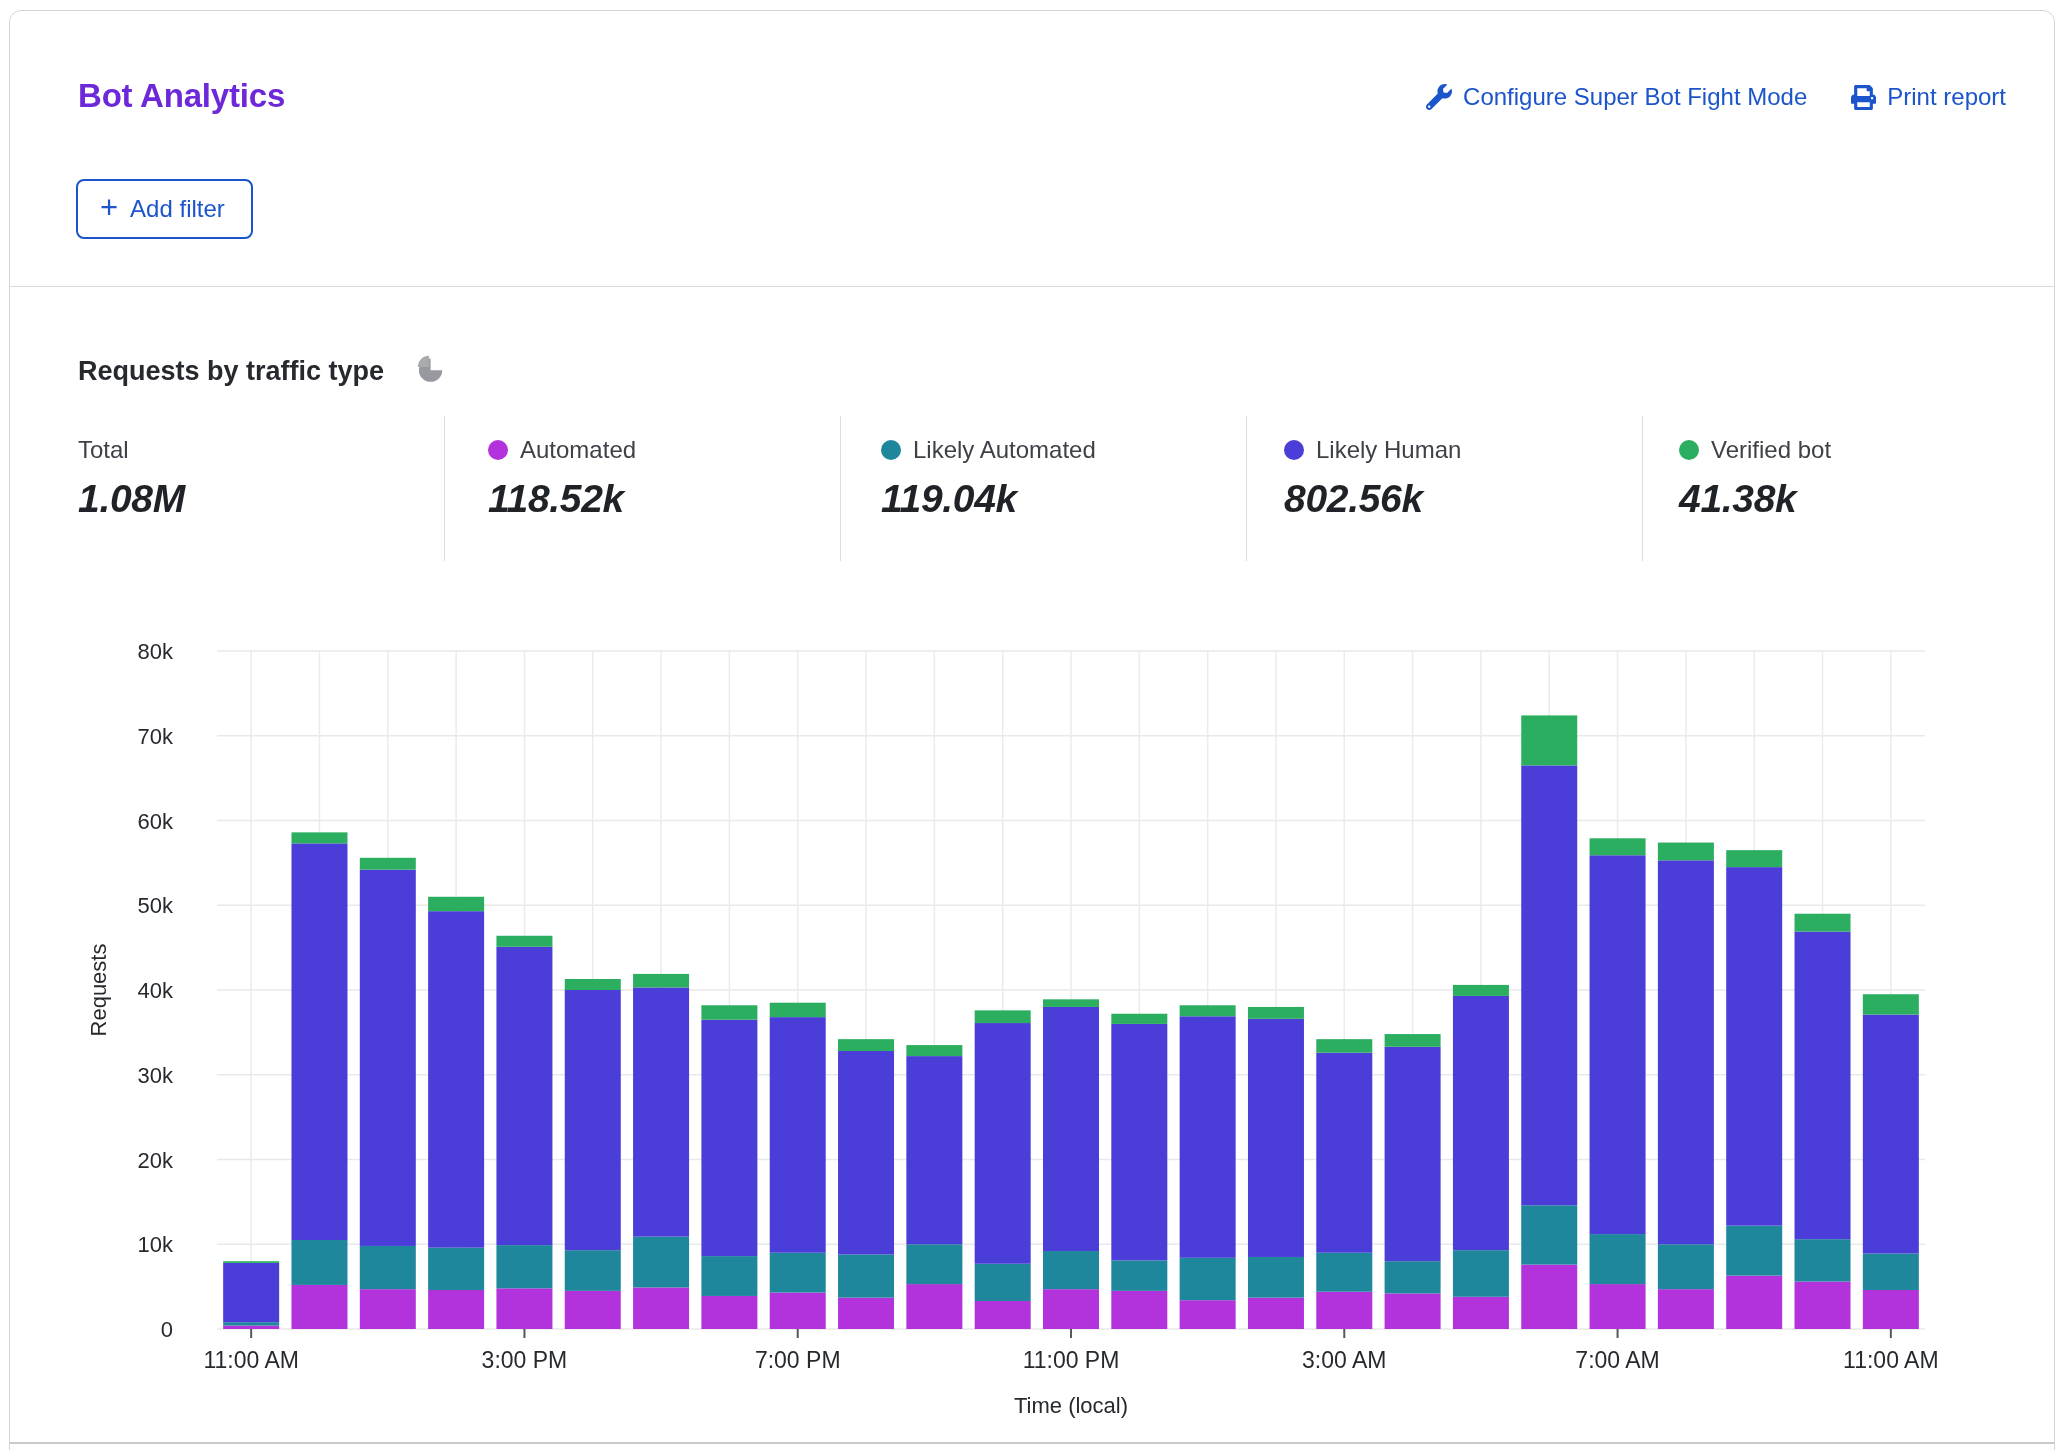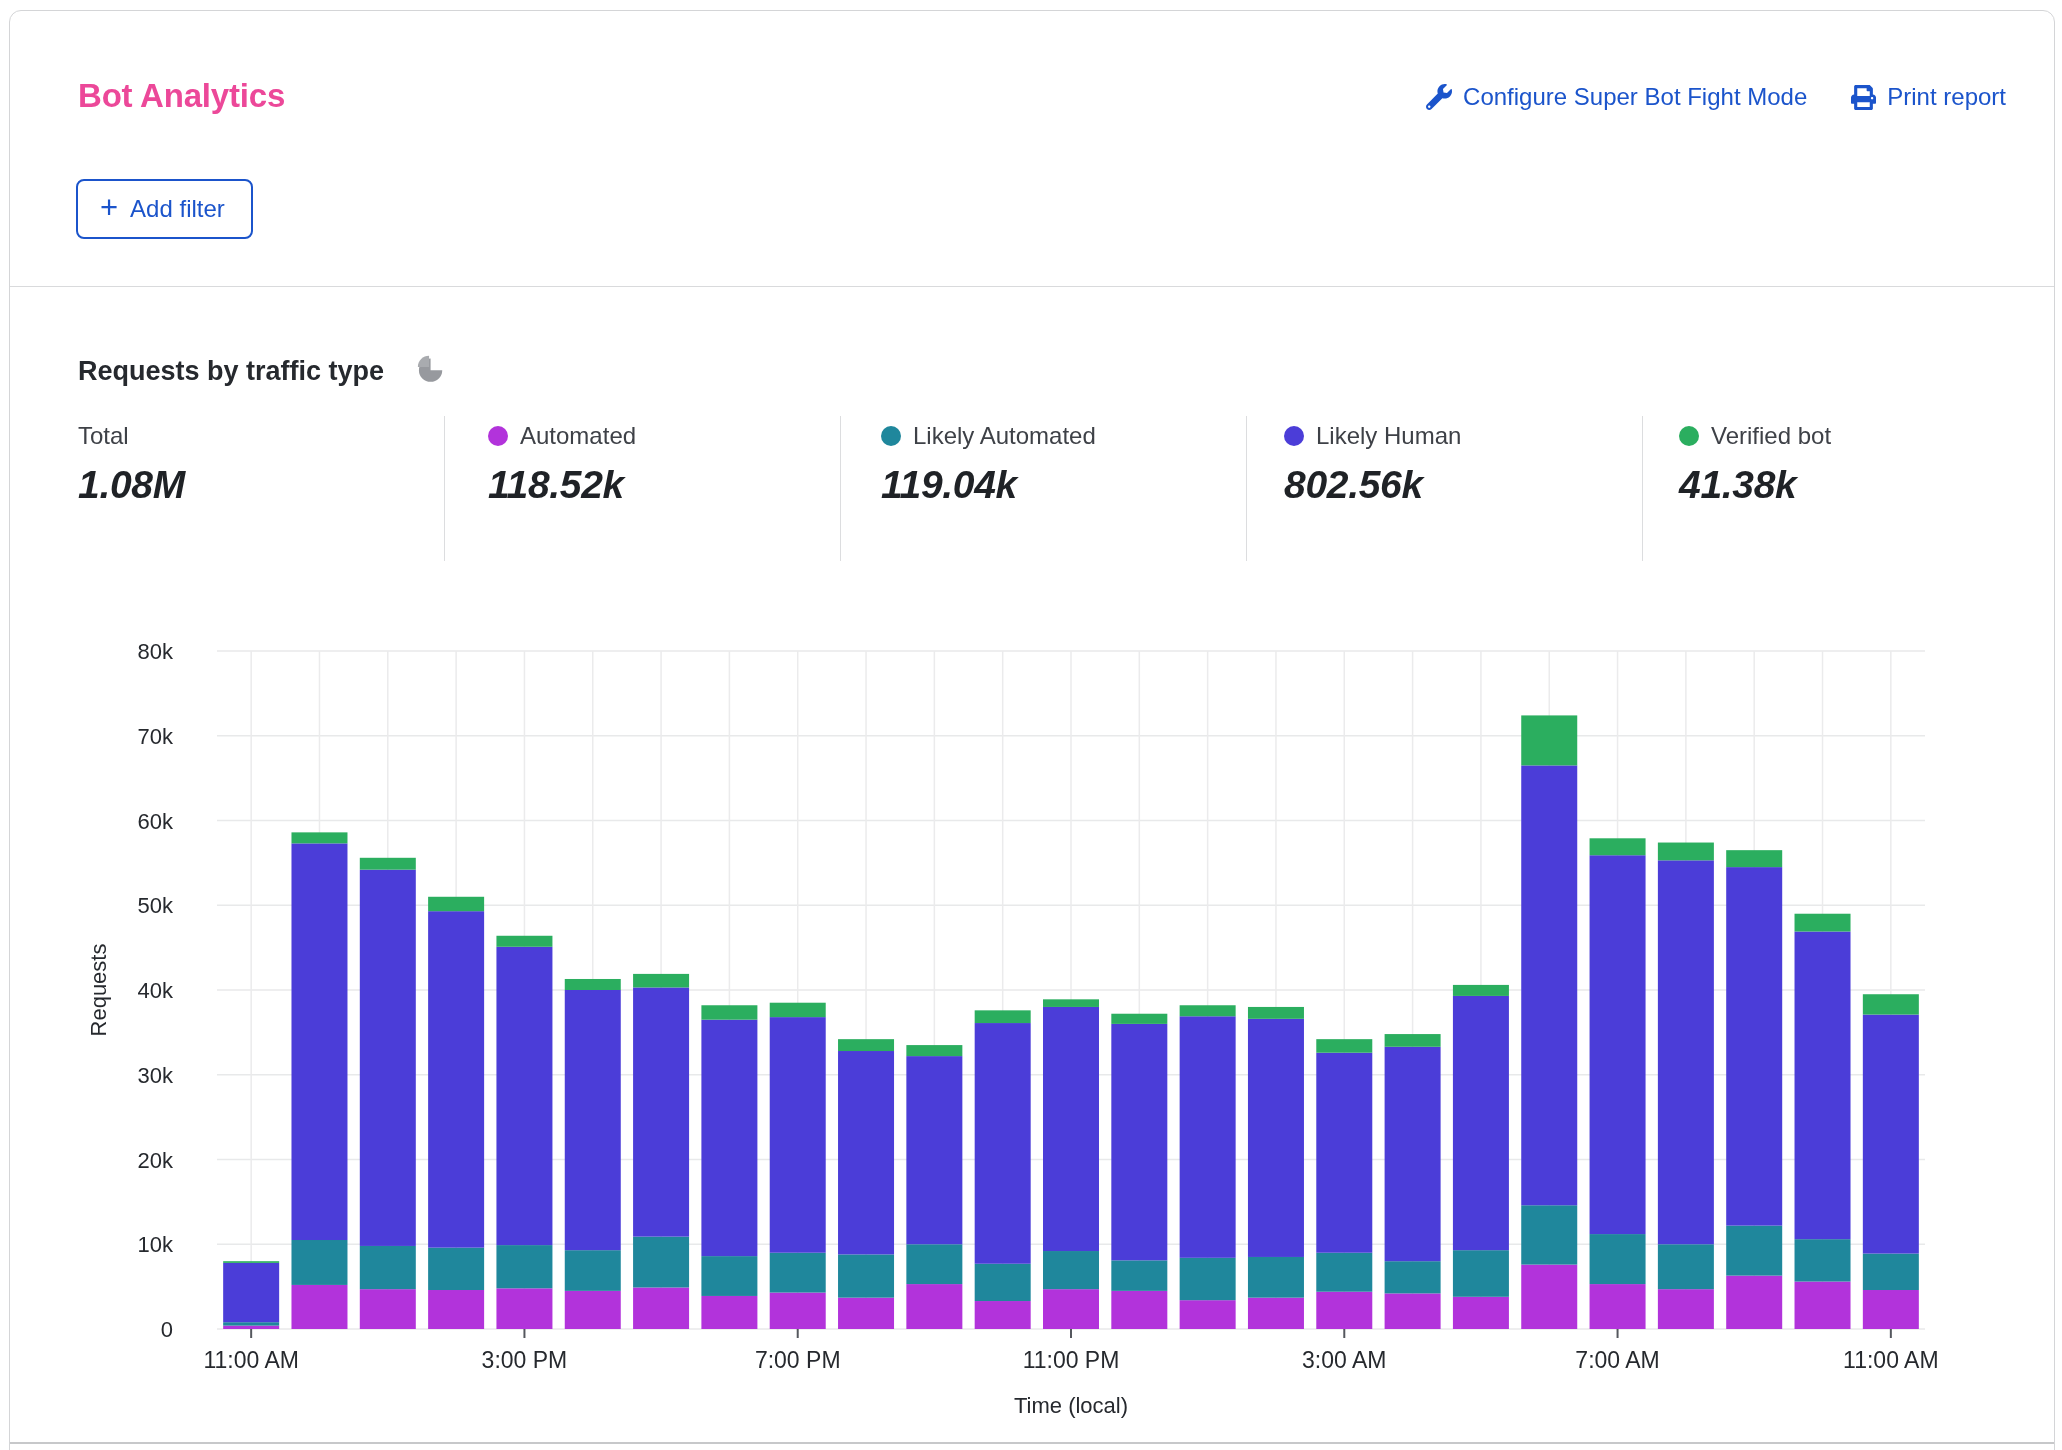--- a/index.html
+++ b/index.html
@@ -3,41 +3,41 @@
 <meta charset="utf-8">
 <title>Bot Analytics</title>
 <style>
   html,body{margin:0;padding:0;background:#fff;}
   body{width:2062px;height:1450px;position:relative;overflow:hidden;
        font-family:"Liberation Sans","DejaVu Sans",sans-serif;color:#26292e;}
   .card{position:absolute;left:9px;top:10px;width:2044px;height:1620px;
         background:#fff;border:1px solid #d4d5d7;border-radius:12px;}
   
   .page-title{position:absolute;left:68px;top:66px;margin:0;font-size:33px;
-              font-weight:700;color:#ec4899;letter-spacing:-0.2px;}
+              font-weight:700;color:#6d28d9;letter-spacing:-0.2px;}
   .hdr-links{position:absolute;right:48px;top:72px;display:flex;gap:44px;align-items:center;justify-content:flex-end;}
   .lnk{display:flex;align-items:center;gap:11px;color:#1b54cb;font-size:24px;
        text-decoration:none;cursor:pointer;white-space:nowrap;}
   .lnk svg{display:block;}
   .add-filter{position:absolute;left:66px;top:168px;height:60px;padding:0 26px 0 22px;
               display:flex;align-items:center;gap:12px;background:#fff;
               border:2px solid #1b54cb;border-radius:8px;color:#1b54cb;
               font-size:24px;font-family:inherit;cursor:pointer;}
   .add-filter .plus{font-size:31px;font-weight:500;line-height:1;margin-top:-3px;}
   .dropdown{position:absolute;left:1678px;top:160px;width:309px;height:66px;
             border:1px solid #85888e;border-radius:8px;background:#fff;
             display:flex;align-items:center;justify-content:space-between;
             padding:0 22px;box-sizing:border-box;font-size:24px;color:#26292e;cursor:pointer;}
   .hdr-divider{position:absolute;left:0;top:275px;width:100%;height:1px;background:#d9dadc;}
   
   .sec-title-row{position:absolute;left:68px;top:344px;display:flex;align-items:center;gap:32px;}
   .sec-title{margin:0;font-size:27px;font-weight:700;color:#26292e;}
   
   .stats{position:absolute;left:0;top:0;width:100%;height:0;}
-  .stat-col{position:absolute;top:411px;}
+  .stat-col{position:absolute;top:425px;}
   .stat-head{display:flex;align-items:center;gap:12px;font-size:24px;color:#3e4147;}
   .dot{width:20px;height:20px;border-radius:50%;flex:0 0 auto;}
   .stat-value{margin-top:13px;font-size:39px;font-weight:700;color:#1f2226;letter-spacing:-0.3px;font-style:italic;}
   .stat-divider{position:absolute;top:405px;width:1px;height:145px;background:#dcdddf;}
   
   #chart{position:absolute;left:0;top:610px;}
   #chart text{font-family:"Liberation Sans","DejaVu Sans",sans-serif;}
   .bottom-divider{position:absolute;left:0;top:1431px;width:100%;height:2px;background:#c7c8ca;}
 </style>
 </head>

